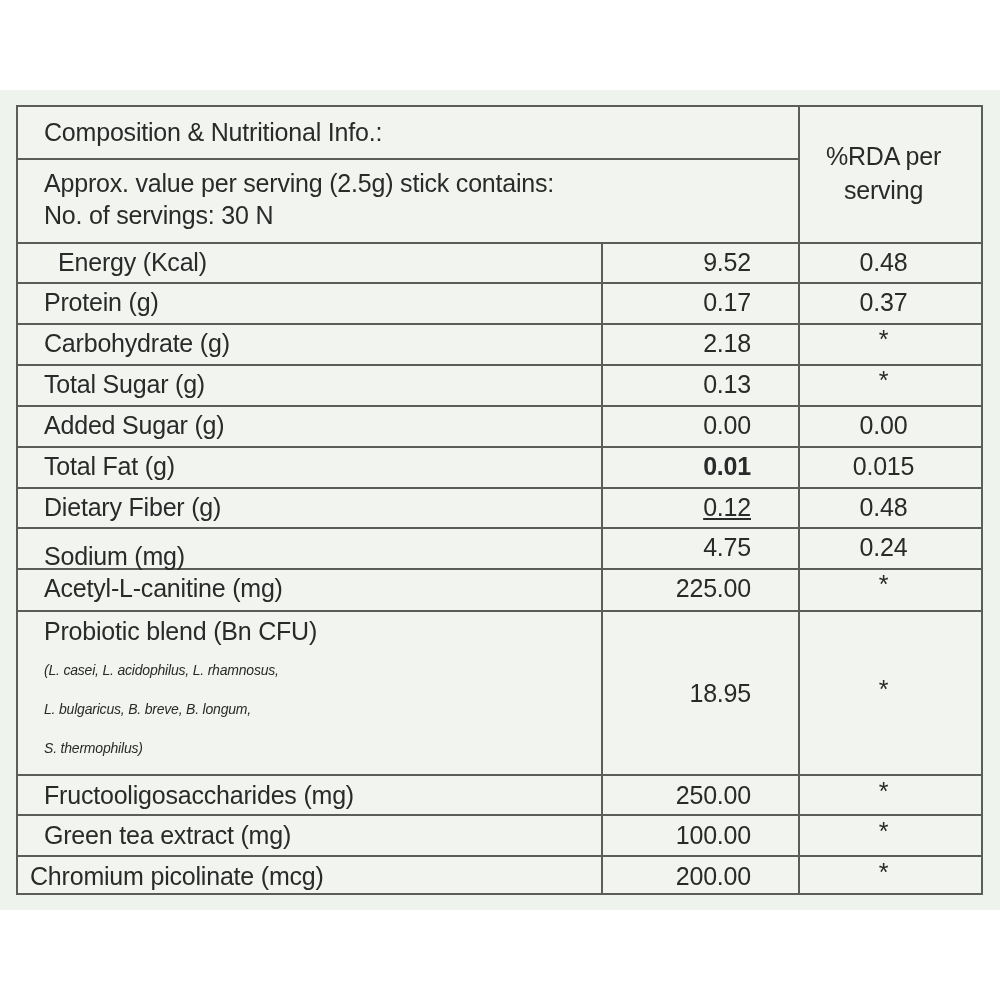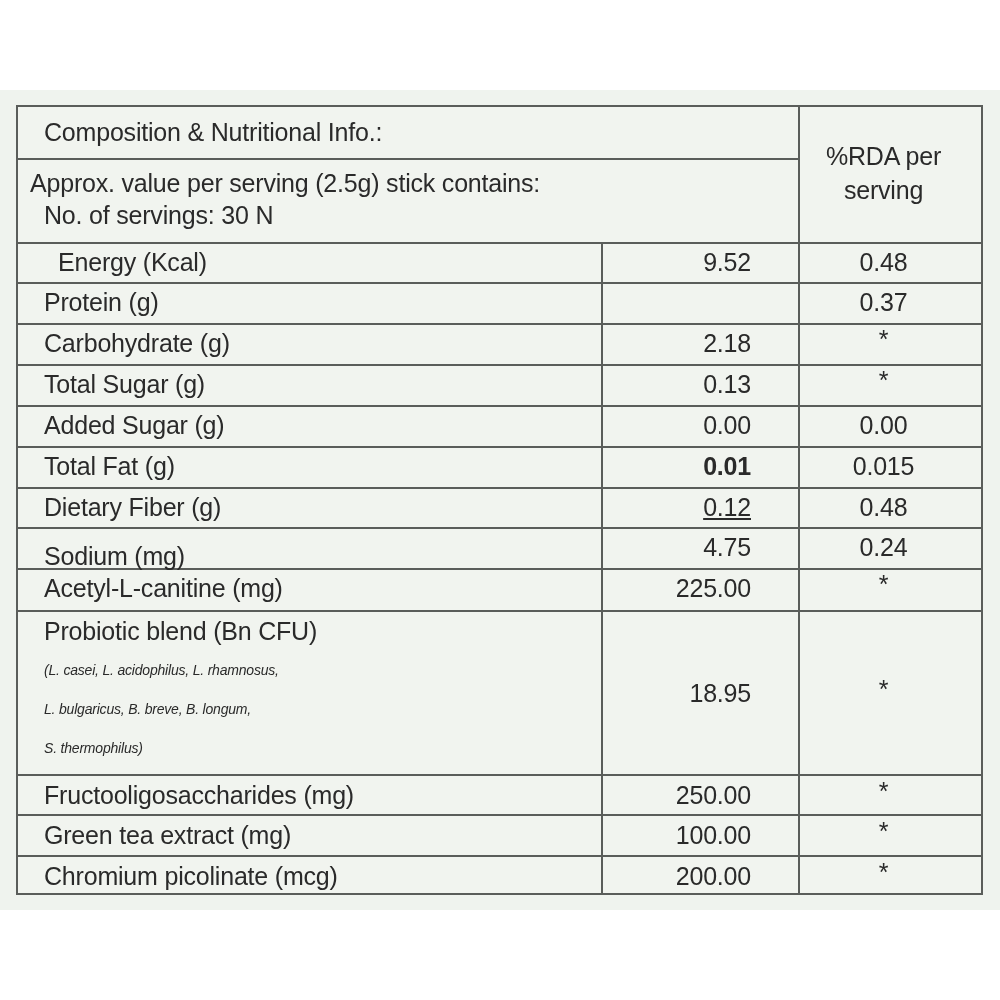--- a/index.html
+++ b/index.html
@@ -41,30 +41,31 @@
   <div class="hline" style="left:0;top:339px;width:963px;"></div>
   <div class="hline" style="left:0;top:380px;width:963px;"></div>
   <div class="hline" style="left:0;top:420px;width:963px;"></div>
   <div class="hline" style="left:0;top:461px;width:963px;"></div>
   <div class="hline" style="left:0;top:503px;width:963px;"></div>
   <div class="hline" style="left:0;top:667px;width:963px;"></div>
   <div class="hline" style="left:0;top:707px;width:963px;"></div>
   <div class="hline" style="left:0;top:748px;width:963px;"></div>
 
   <div class="txt" style="left:26px;top:10px;">Composition &amp; Nutritional Info.:</div>
-  <div class="txt" style="left:12px;top:61px;">Approx. value per serving (2.5g) stick contains:</div>
+  <div class="txt" style="left:26px;top:61px;">Approx. value per serving (2.5g) stick contains:</div>
   <div class="txt" style="left:26px;top:93px;">No. of servings: 30 N</div>
   <div class="txt rda" style="left:782px;top:34px;">%RDA per</div>
   <div class="txt rda" style="left:782px;top:68px;">serving</div>
 
   <div class="txt" style="left:40px;top:140px;">Energy (Kcal)</div>
   <div class="txt num" style="left:593px;top:140px;">9.52</div>
   <div class="txt rda" style="left:782px;top:140px;">0.48</div>
 
   <div class="txt" style="left:26px;top:180px;">Protein (g)</div>
+  <div class="txt num" style="left:593px;top:180px;">0.17</div>
   <div class="txt rda" style="left:782px;top:180px;">0.37</div>
 
   <div class="txt" style="left:26px;top:221px;">Carbohydrate (g)</div>
   <div class="txt num" style="left:593px;top:221px;">2.18</div>
   <div class="txt rda" style="left:782px;top:217px;">*</div>
 
   <div class="txt" style="left:26px;top:262px;">Total Sugar (g)</div>
   <div class="txt num" style="left:593px;top:262px;">0.13</div>
   <div class="txt rda" style="left:782px;top:258px;">*</div>
 
@@ -96,16 +97,16 @@
   <div class="txt rda" style="left:782px;top:567px;">*</div>
 
   <div class="txt" style="left:26px;top:673px;">Fructooligosaccharides (mg)</div>
   <div class="txt num" style="left:593px;top:673px;">250.00</div>
   <div class="txt rda" style="left:782px;top:669px;">*</div>
 
   <div class="txt" style="left:26px;top:713px;">Green tea extract (mg)</div>
   <div class="txt num" style="left:593px;top:713px;">100.00</div>
   <div class="txt rda" style="left:782px;top:709px;">*</div>
 
-  <div class="txt" style="left:26px;top:754px;">Chromium picolinate (mcg)</div>
+  <div class="txt" style="left:12px;top:754px;">Chromium picolinate (mcg)</div>
   <div class="txt num" style="left:593px;top:754px;">200.00</div>
   <div class="txt rda" style="left:782px;top:750px;">*</div>
 </div>
 
 </body></html>

